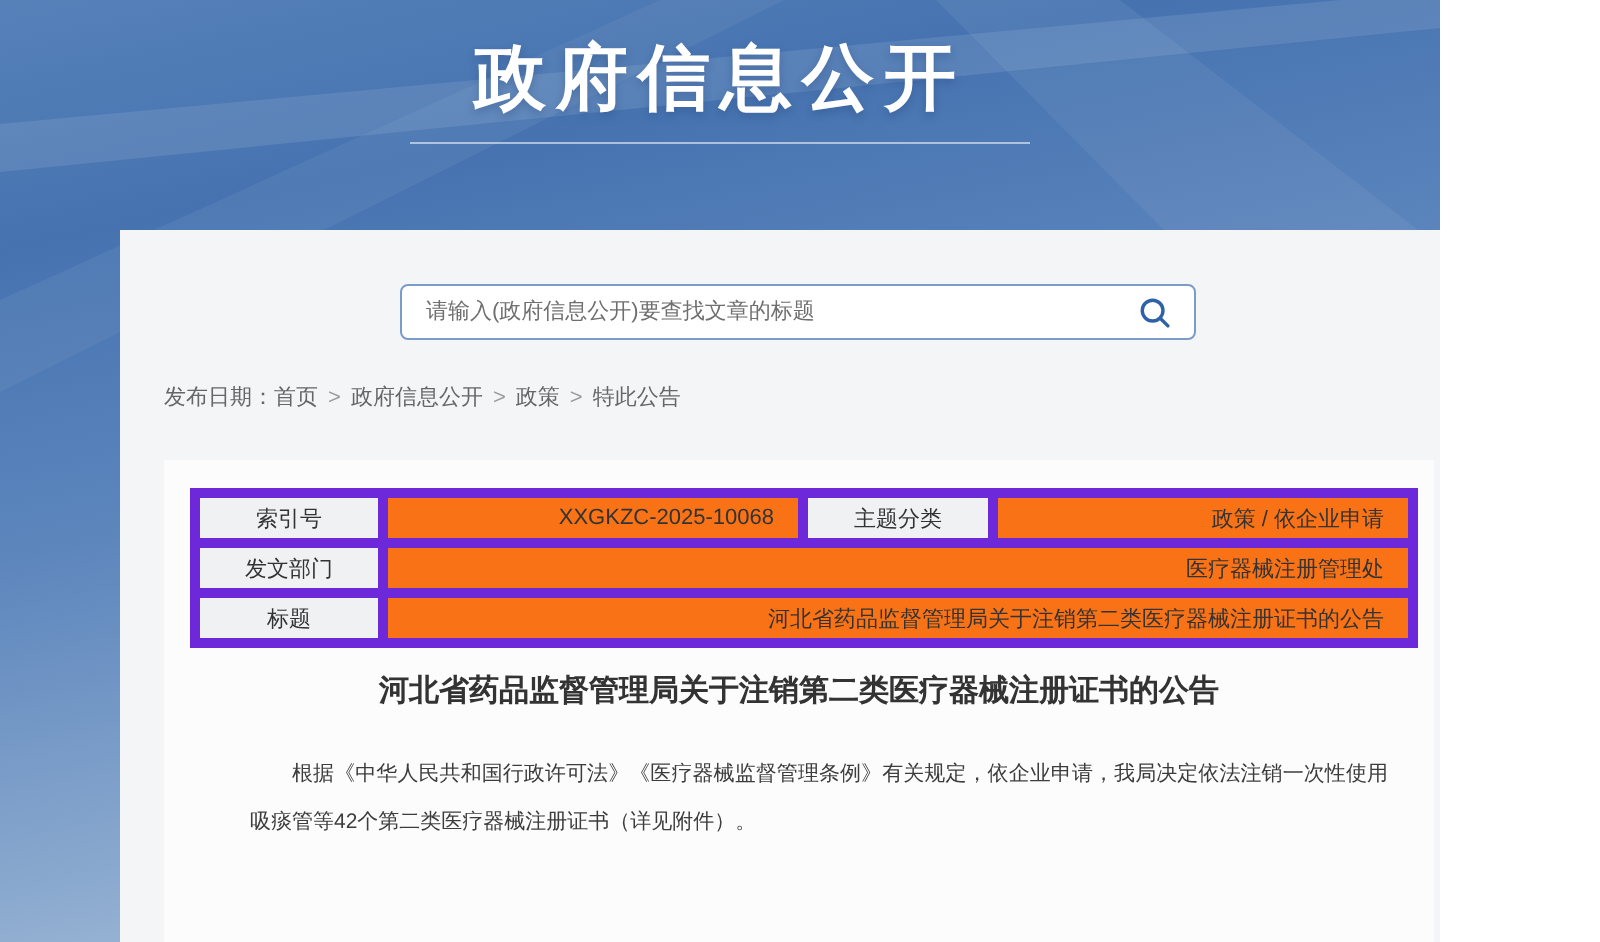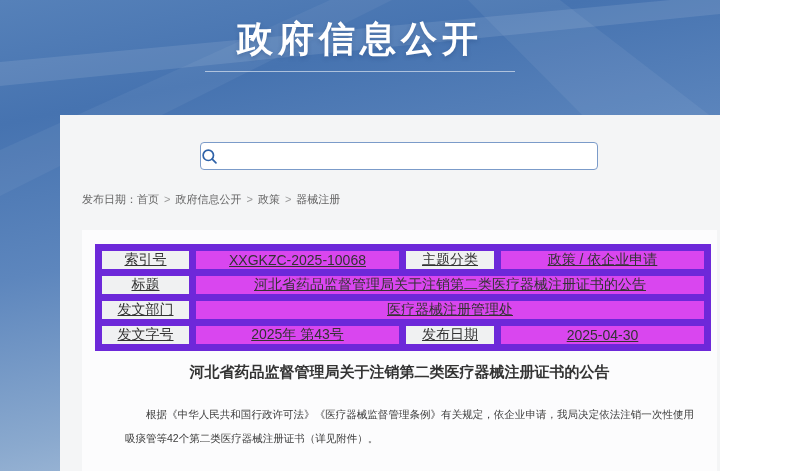--- a/index.html
+++ b/index.html
@@ -43,25 +43,25 @@
     font-size: 11px; color: #666; line-height: 14px;
   }
   .breadcrumb .crumb { color: #666; text-decoration: none; cursor: pointer; margin-top: 12px; }
   .breadcrumb .sep { color: #999; margin: 0 5px; }
   .article-card {
     position: absolute; left: 22px; top: 115px; width: 635px; height: 241px;
     background: #fcfcfd; padding: 14px 13px 0 13px;
   }
   table.meta { border-collapse: collapse; width: 609px; table-layout: fixed; }
   table.meta td {
-    border: 7px solid #6d28d9; height: 25px;
-    font-size: 14px; color: #333; overflow: hidden; white-space: nowrap; text-decoration: underline;
+    border: 5px solid #6d28d9; height: 25px;
+    font-size: 11px; color: #333; overflow: hidden; white-space: nowrap;
   }
   table.meta td.lbl { background: #f0f1f2; text-align: center; }
-  table.meta td.val { background: #d946ef; text-align: center; padding: 0 12px; margin-top: 10px; }
+  table.meta td.val { background: #f97316; text-align: right; padding: 0 12px; margin-top: 10px; }
   .article-title {
     margin-top: 12px; text-align: center;
     font-size: 15px; font-weight: bold; color: #333;
   }
   .article-body { margin-top: 20px; padding: 0 10px; }
   .article-body p {
     font-size: 10.5px; color: #3c3c3c; line-height: 24px;
     text-indent: 2em; text-align: justify; margin-left: 20px;
   }
 </style>
@@ -76,61 +76,56 @@
     <polygon points="560,0 800,185 800,335 468,0" fill="#ffffff" opacity="0.06"></polygon>
     <polygon points="700,471 800,360 800,471" fill="#ffffff" opacity="0.08"></polygon>
   </svg>
 
   <div class="page-title">政府信息公开</div>
   <div class="title-underline"></div>
 
   <div class="main-panel">
 
     <div class="search-bar">
+      <input class="search-input" type="text" placeholder="请输入(政府信息公开)要查找文章的标题" style="">
       <span class="search-icon">
         <svg width="17" height="17" viewBox="0 0 20 20">
           <circle cx="8.6" cy="8.6" r="6.1" fill="none" stroke="#2e62a8" stroke-width="2"></circle>
           <line x1="13.2" y1="13.2" x2="17.6" y2="17.6" stroke="#2e62a8" stroke-width="2" stroke-linecap="round"></line>
         </svg>
       </span>
     </div>
 
     <div class="breadcrumb">
-      <span>发布日期：</span><span class="crumb">首页</span><span class="sep">&gt;</span><span class="crumb">政府信息公开</span><span class="sep">&gt;</span><span class="crumb">政策</span><span class="sep">&gt;</span><span class="crumb">器械注册</span>
+      <span>发布日期：</span><span class="crumb">首页</span><span class="sep">&gt;</span><span class="crumb">政府信息公开</span><span class="sep">&gt;</span><span class="crumb">政策</span><span class="sep">&gt;</span><span class="crumb">特此公告</span>
     </div>
 
     <div class="article-card">
 
       <table class="meta">
         <colgroup>
           <col style="width:94px">
             <col style="width:210px">
             <col style="width:95px">
             <col style="width:210px">
         </colgroup>
         <tbody>
             <tr>
           <td class="lbl">索引号</td>
           <td class="val">XXGKZC-2025-10068</td>
           <td class="lbl">主题分类</td>
           <td class="val">政策 / 依企业申请</td>
         </tr>
         <tr>
-          <td class="lbl">标题</td>
-          <td class="val" colspan="3">河北省药品监督管理局关于注销第二类医疗器械注册证书的公告</td>
-        </tr>
-        <tr>
           <td class="lbl">发文部门</td>
           <td class="val" colspan="3">医疗器械注册管理处</td>
         </tr>
         <tr>
-          <td class="lbl">发文字号</td>
-          <td class="val">2025年 第43号</td>
-          <td class="lbl">发布日期</td>
-          <td class="val">2025-04-30</td>
+          <td class="lbl">标题</td>
+          <td class="val" colspan="3">河北省药品监督管理局关于注销第二类医疗器械注册证书的公告</td>
         </tr>
       </tbody>
         </table>
 
       <div class="article-title">河北省药品监督管理局关于注销第二类医疗器械注册证书的公告</div>
 
       <div class="article-body">
         <p>根据《中华人民共和国行政许可法》《医疗器械监督管理条例》有关规定，依企业申请，我局决定依法注销一次性使用吸痰管等42个第二类医疗器械注册证书（详见附件）。</p>
       </div>
 

